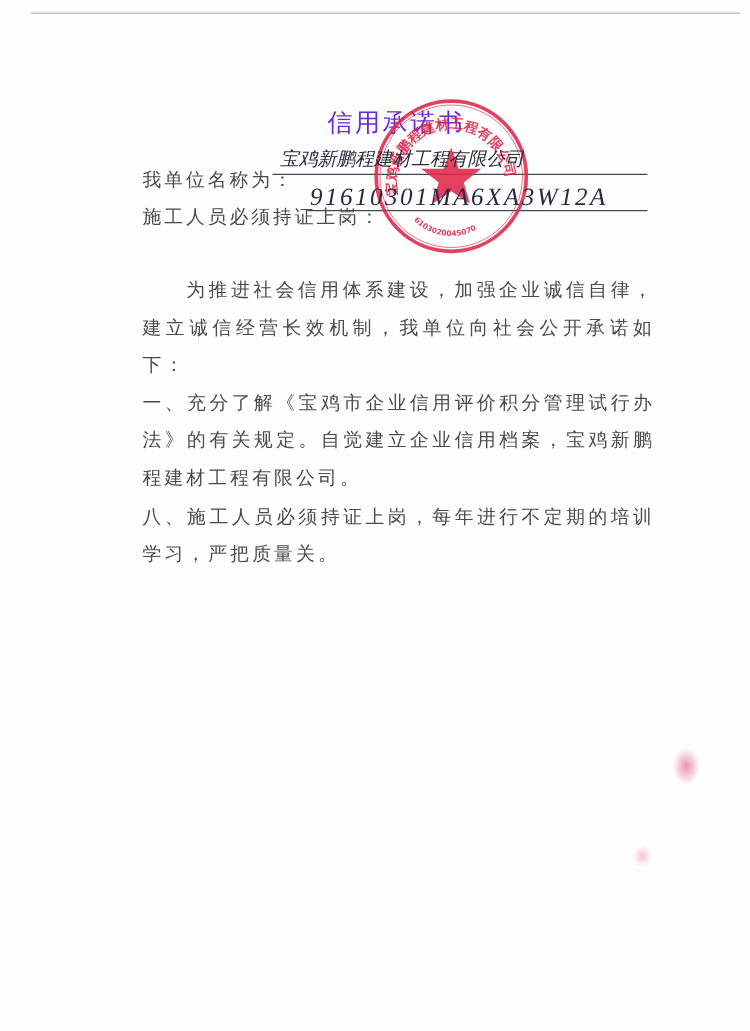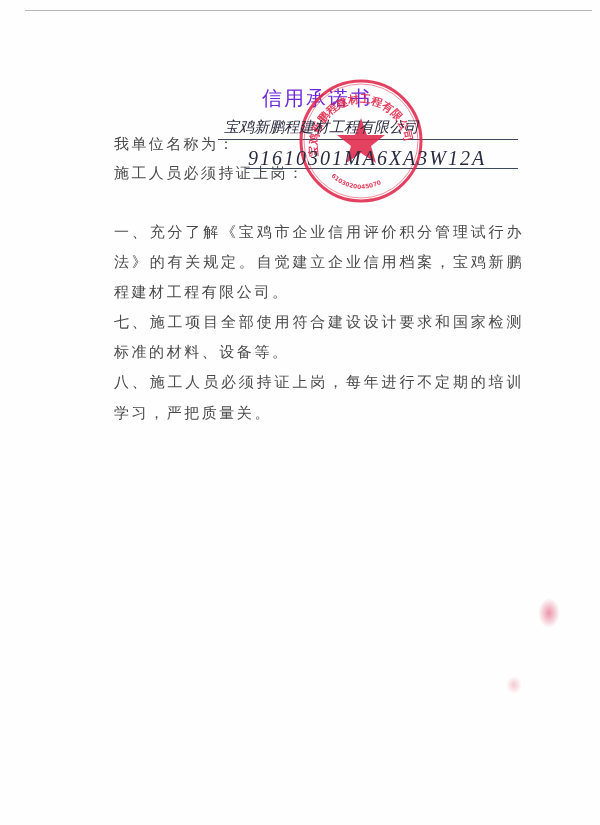--- a/index.html
+++ b/index.html
@@ -85,19 +85,19 @@
   <text font-family="DejaVu Sans, sans-serif" font-size="11" font-weight="bold" fill="#e0284a">
     <textPath href="#sealArc" startOffset="0">宝鸡新鹏程建材工程有限公司</textPath>
   </text>
   <polygon points="63,40 69,57 87,57 73,68 78,85 63,75 48,85 53,68 39,57 57,57" fill="#e0284a"></polygon>
   <text font-family="DejaVu Sans, sans-serif" font-size="6" font-weight="bold" fill="#e0284a">
     <textPath href="#sealArcBottom" startOffset="8">6103020045070</textPath>
   </text>
 </svg>
 
 <div class="body-text">
+  <p class="indent">为推进社会信用体系建设，加强企业诚信自律，建立诚信经营长效机制，我单位向社会公开承诺如下：</p>
   <p>一、充分了解《宝鸡市企业信用评价积分管理试行办法》的有关规定。自觉建立企业信用档案，宝鸡新鹏程建材工程有限公司。</p>
-  <p>七、施工项目全部使用符合建设设计要求和国家检测标准的材料、设备等。</p>
   <p>八、施工人员必须持证上岗，每年进行不定期的培训学习，严把质量关。</p>
 </div>
 
 <div class="smudge smudge-1"></div>
 <div class="smudge smudge-2"></div>
 
 </body></html>

